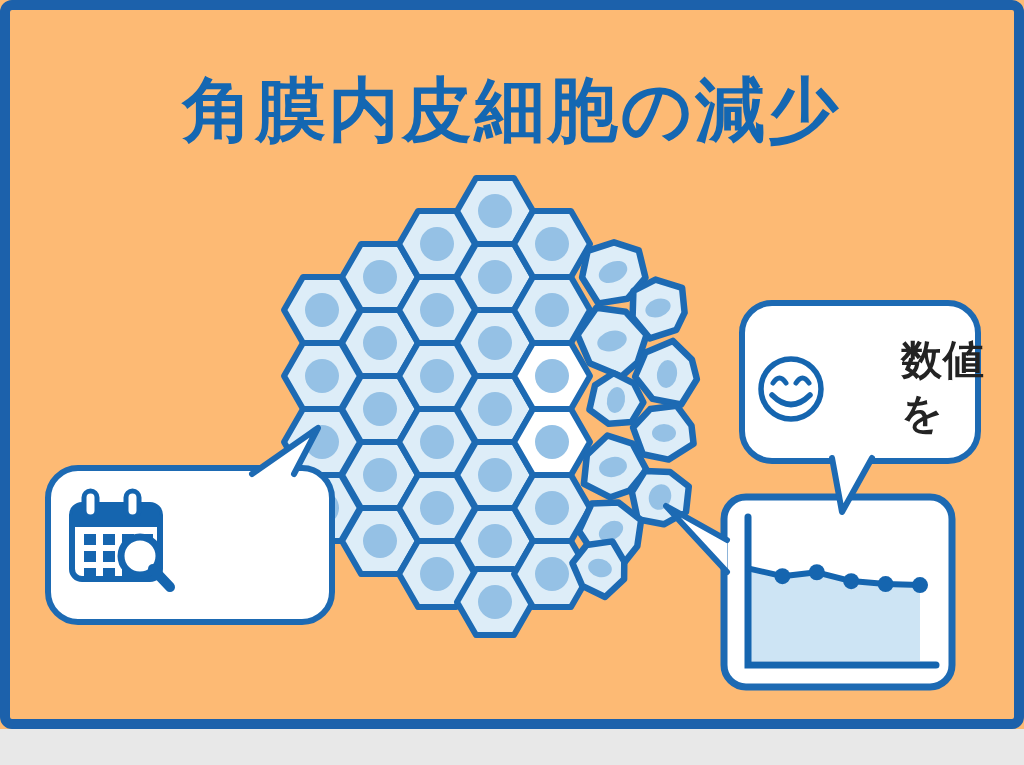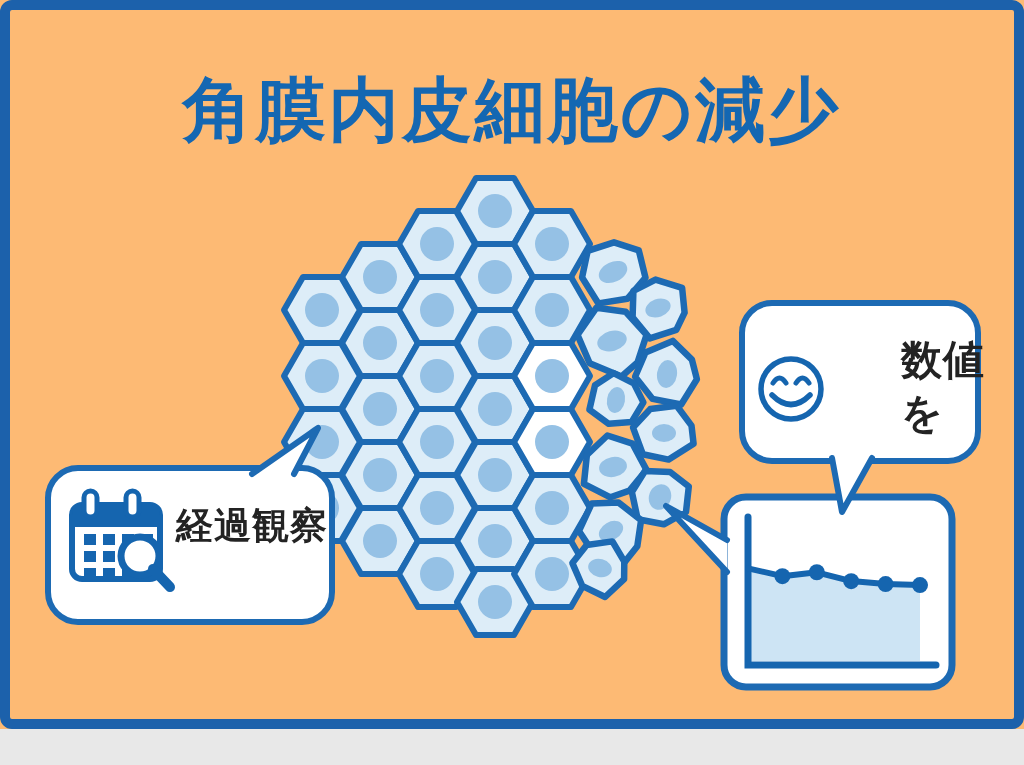--- a/index.html
+++ b/index.html
@@ -148,21 +148,20 @@
       </g>
     <g id="g-smiley">
         <circle cx="791" cy="389" r="30" fill="#fff" stroke="#1565af" stroke-width="5.5"></circle>
         <path d="M773,383 Q779.5,373 786,383" fill="none" stroke="#1565af" stroke-width="5" stroke-linecap="round"></path>
         <path d="M796,383 Q802.5,373 809,383" fill="none" stroke="#1565af" stroke-width="5" stroke-linecap="round"></path>
         <path d="M772,395 Q791,414 810,395" fill="none" stroke="#1565af" stroke-width="5.5" stroke-linecap="round"></path>
       </g>
   </svg>
 
   <div class="btext" id="left-text">
-    <div>経過観察</div>
   </div>
 
   <div class="btext" id="right-text">
     <div>数値を</div>
   </div>
 
   <div class="frame-border" style="border-color: rgb(28, 97, 171);"></div>
 </div>
 
 </body></html>

